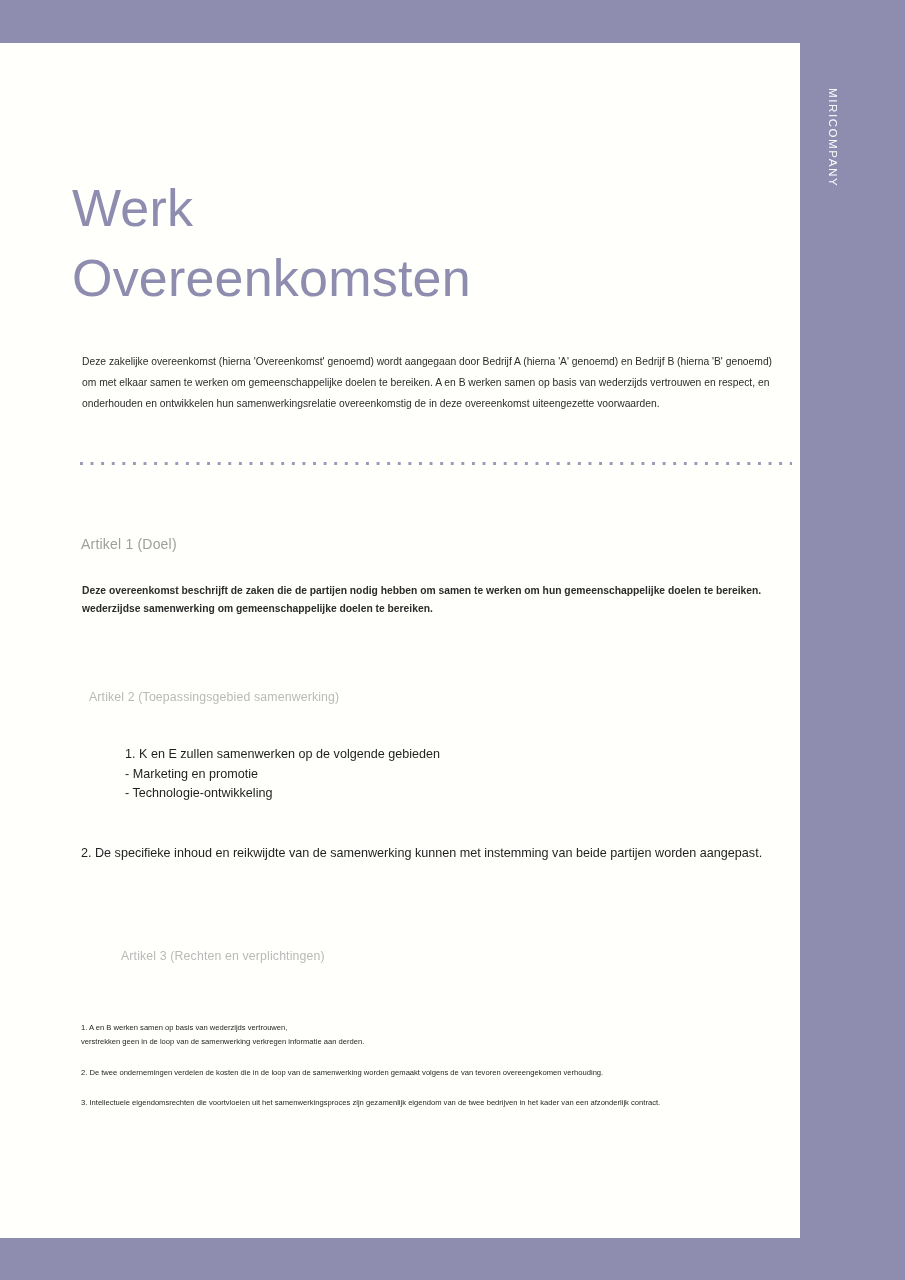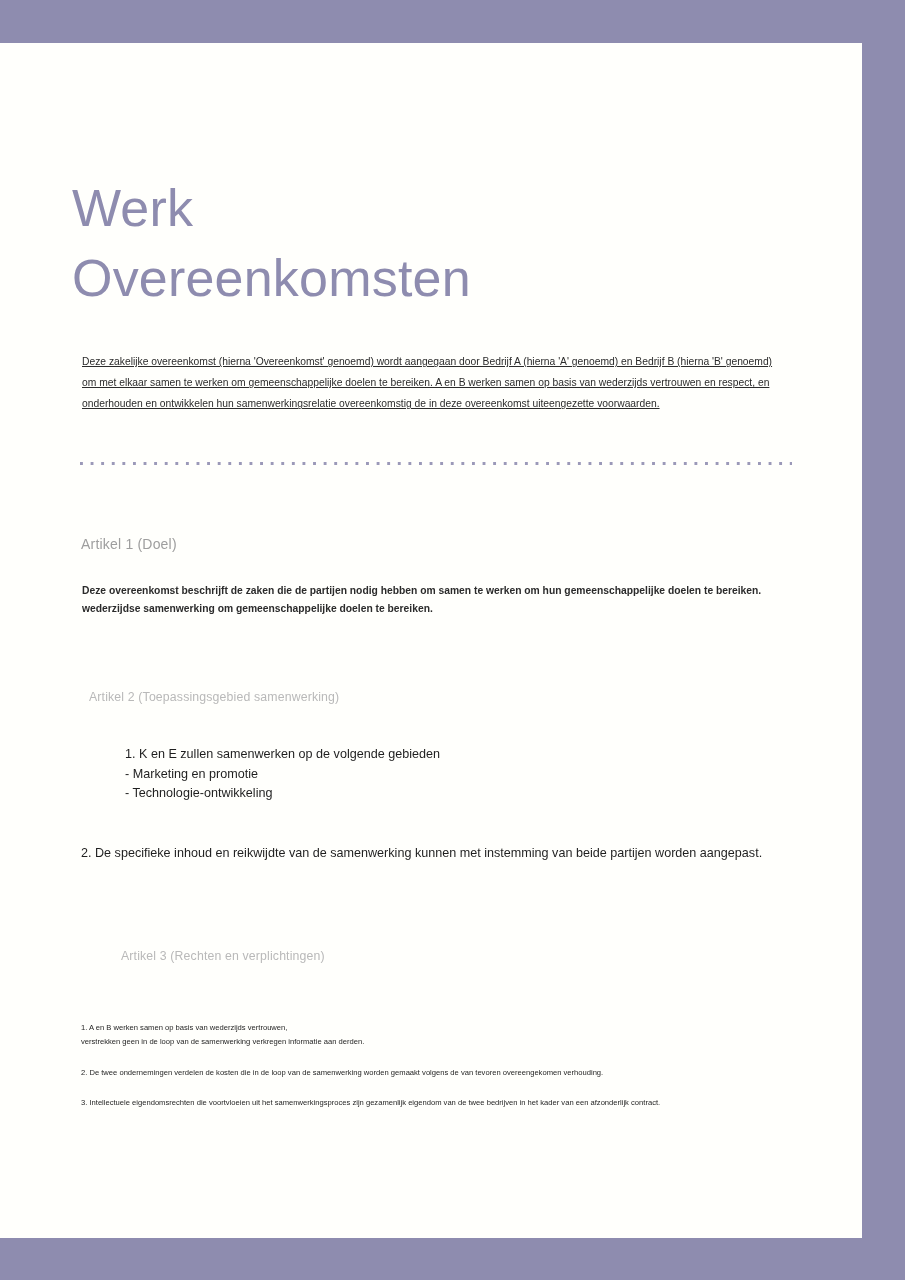--- a/index.html
+++ b/index.html
@@ -49,21 +49,21 @@
     left: 27px;
     width: 0;
     height: 0;
   }
 
   
   .page {
     position: absolute;
     left: 0;
     top: 43px;
-    width: 862px;
+    width: 800px;
     height: 1195px;
     background: #fffffc;
     box-sizing: border-box;
   }
 
   
   .doc-title {
     position: absolute;
     left: 72px;
     top: 95px;
@@ -81,21 +81,20 @@
   
   .intro {
     position: absolute;
     left: 82px;
     top: 298px;
     width: 700px;
     color: #2b2b2b;
     font-size: 10.3px;
     line-height: 21px;
     text-align: left;
-    text-decoration: underline;
   }
 
   
   .divider {
     position: absolute;
     left: 80px;
     top: 419px;
     width: 712px;
     height: 3px;
     background-image: linear-gradient(to right, #9b99b8 0px, #9b99b8 3px, transparent 3px, transparent 10.6px);

